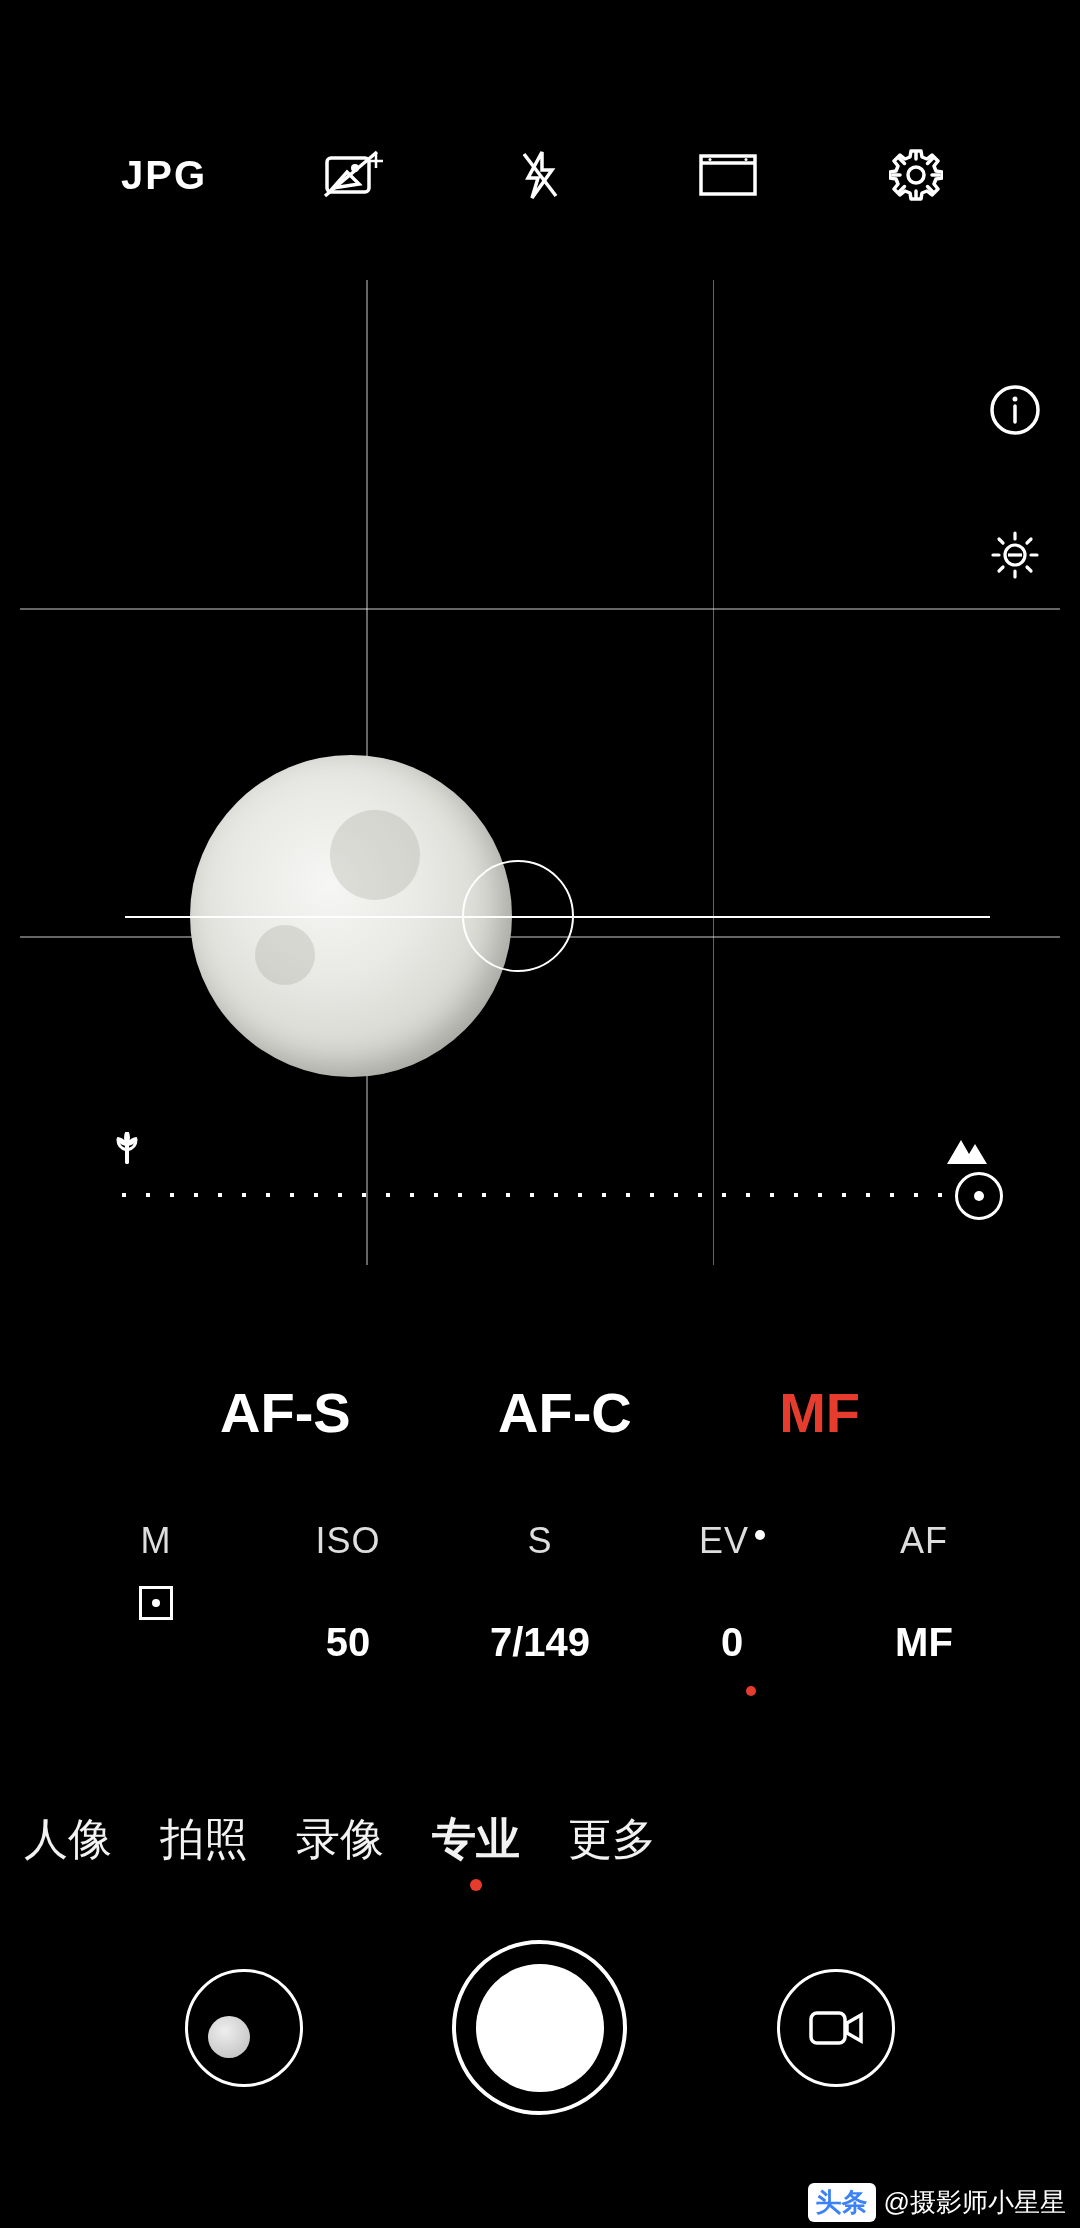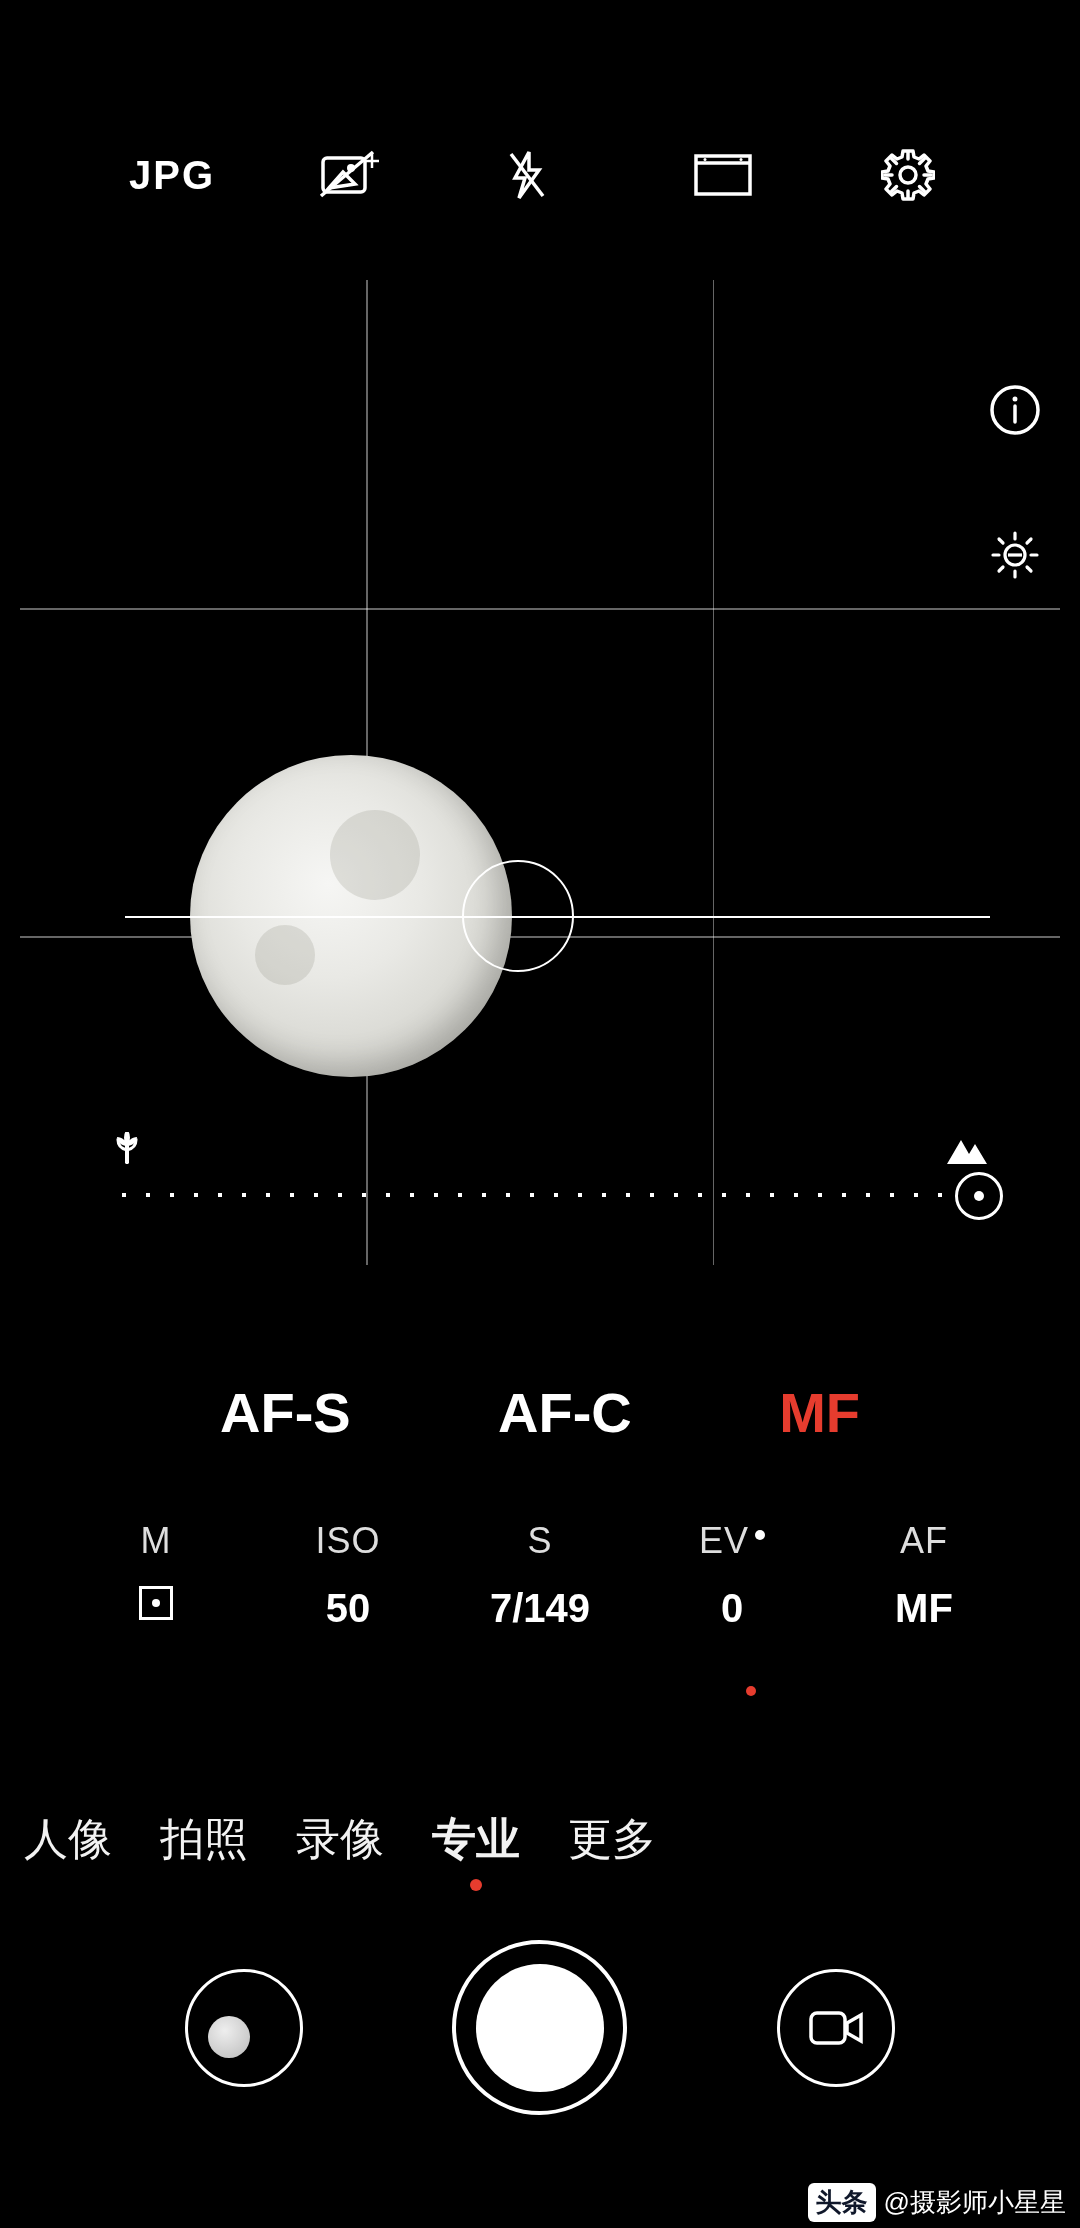--- a/index.html
+++ b/index.html
@@ -18,21 +18,21 @@
       left: 0;
       right: 0;
       display: flex;
       justify-content: space-around;
       align-items: center;
       padding: 0 70px;
     }
     .toolbar-item {
       display: flex;
       align-items: center;
-      justify-content: flex-start;
+      justify-content: center;
       width: 70px;
       height: 70px;
     }
     .fmt-label {
       font-size: 40px;
       font-weight: 700;
       letter-spacing: 2px;
     }
     .viewfinder {
       position: absolute;
@@ -159,21 +159,21 @@
       text-align: center;
     }
     .param {
       flex: 1;
       display: flex;
       flex-direction: column;
       gap: 24px;
       align-items: center;
     }
     .param-label { font-size: 36px; color: #dedede; letter-spacing: 1px; }
-    .param-value { font-size: 40px; font-weight: 700; }
+    .param-value { font-size: 40px; font-weight: 700; margin-top: 34px; }
     .param-dot { display:inline-block; width:10px; height:10px; background:#fff; border-radius:50%; margin-left:6px; vertical-align: super;}
     .awb-value {
       font-size: 32px;
       font-weight: 800;
       border-bottom: 4px solid #fff;
       padding-bottom: 2px;
       transform: scaleX(0.85);
     }
     .meter-box {
       width: 34px;
@@ -417,15 +417,15 @@
   </div>
   <div class="switch-cam">
     <svg width="58" height="42" viewBox="0 0 58 42" fill="none" stroke="#fff" stroke-width="3.5">
       <rect x="4" y="6" width="34" height="30" rx="6"></rect>
       <polygon points="40,16 54,8 54,34 40,26"></polygon>
     </svg>
   </div>
 </div>
 
 <div class="watermark">
-  <span style="background:#fff;color:#0f172a;border-radius:6px;padding:2px 8px;font-weight:700;">头条</span>
+  <span style="background:#fff;color:#3b82f6;border-radius:6px;padding:2px 8px;font-weight:700;">头条</span>
   <span>@摄影师小星星</span>
 </div>
 
 </body></html>

